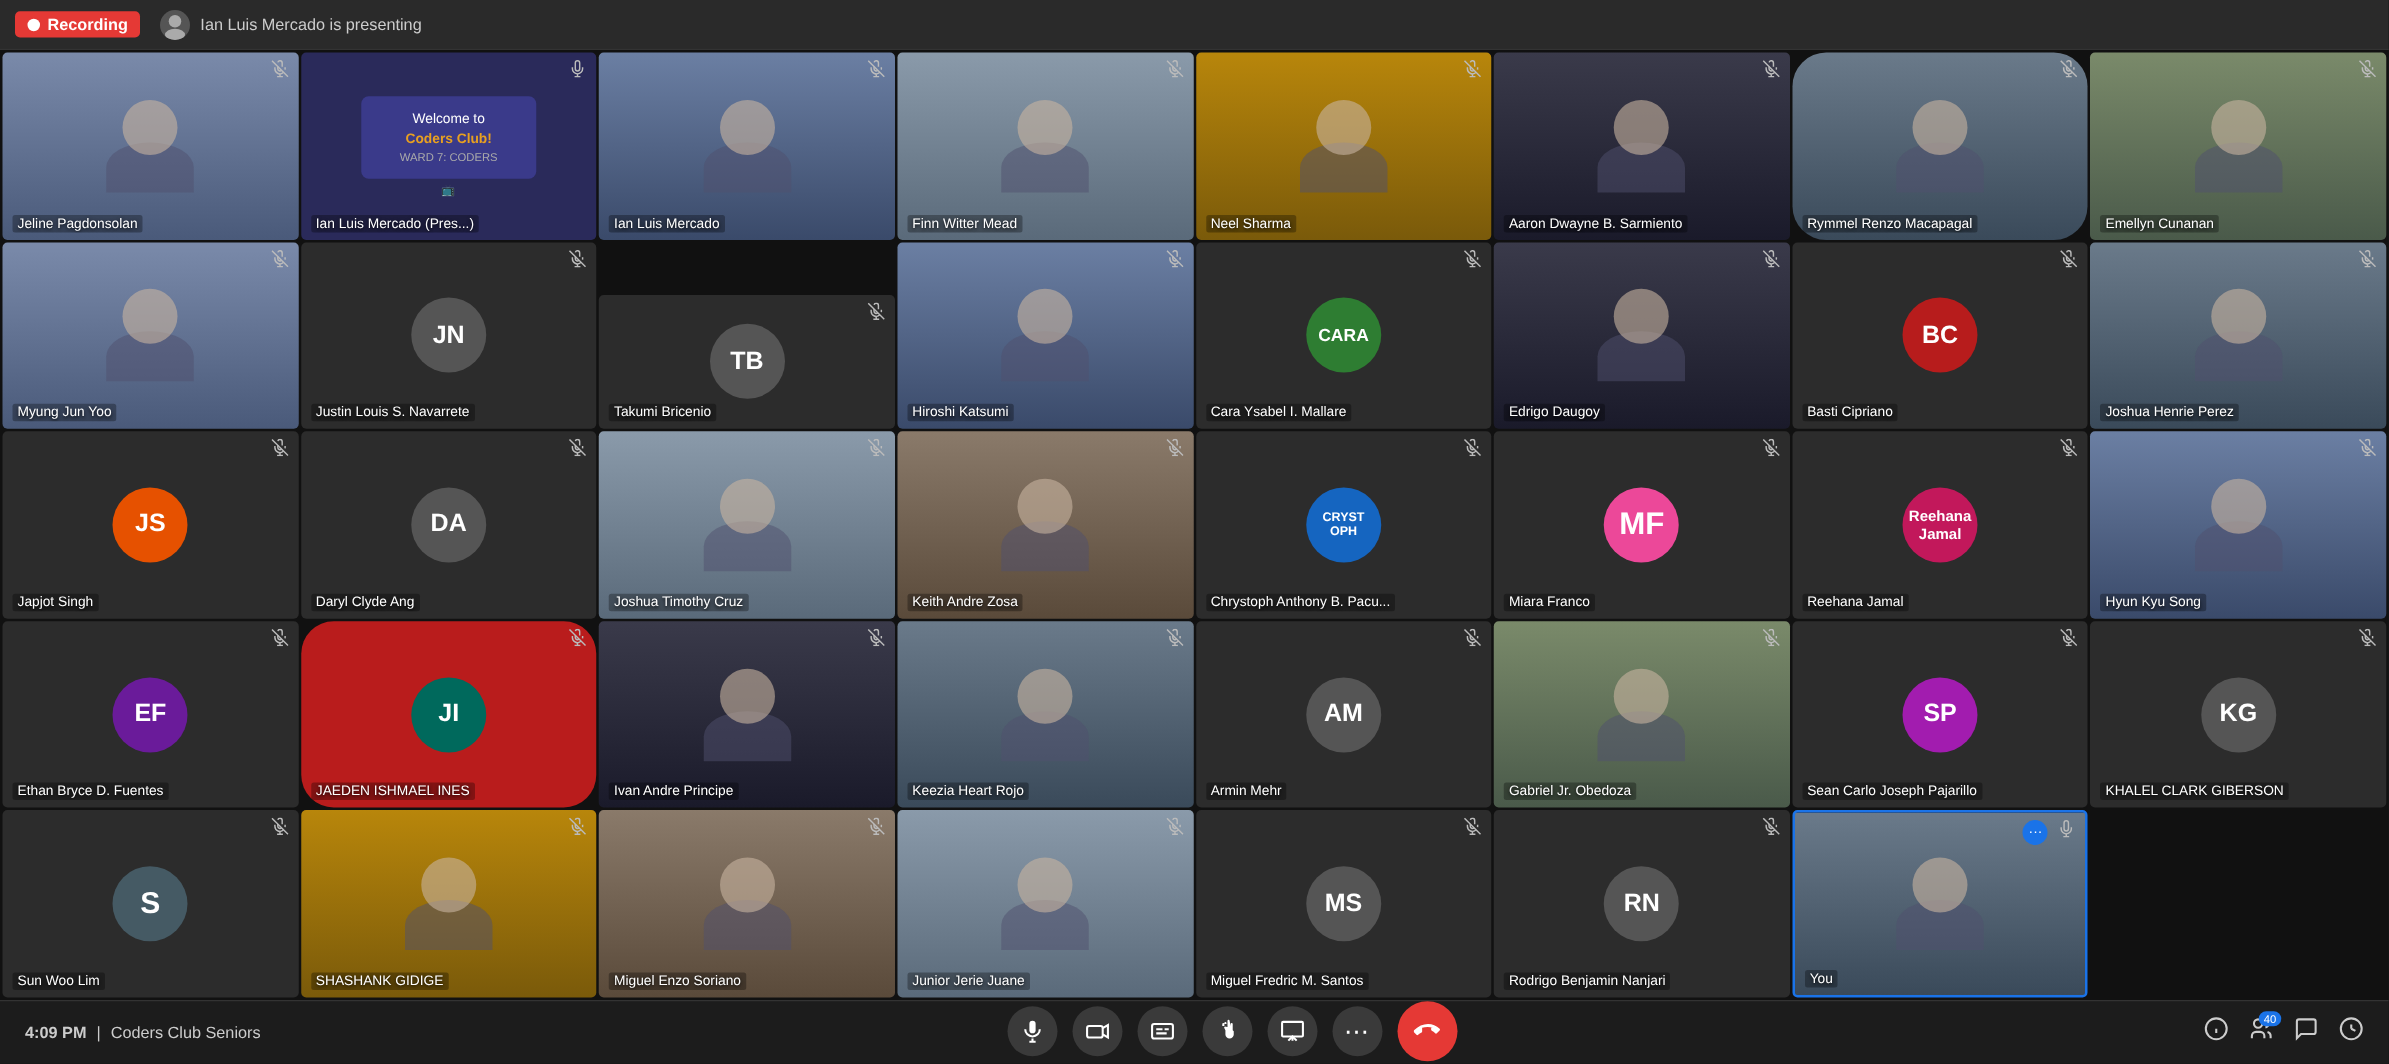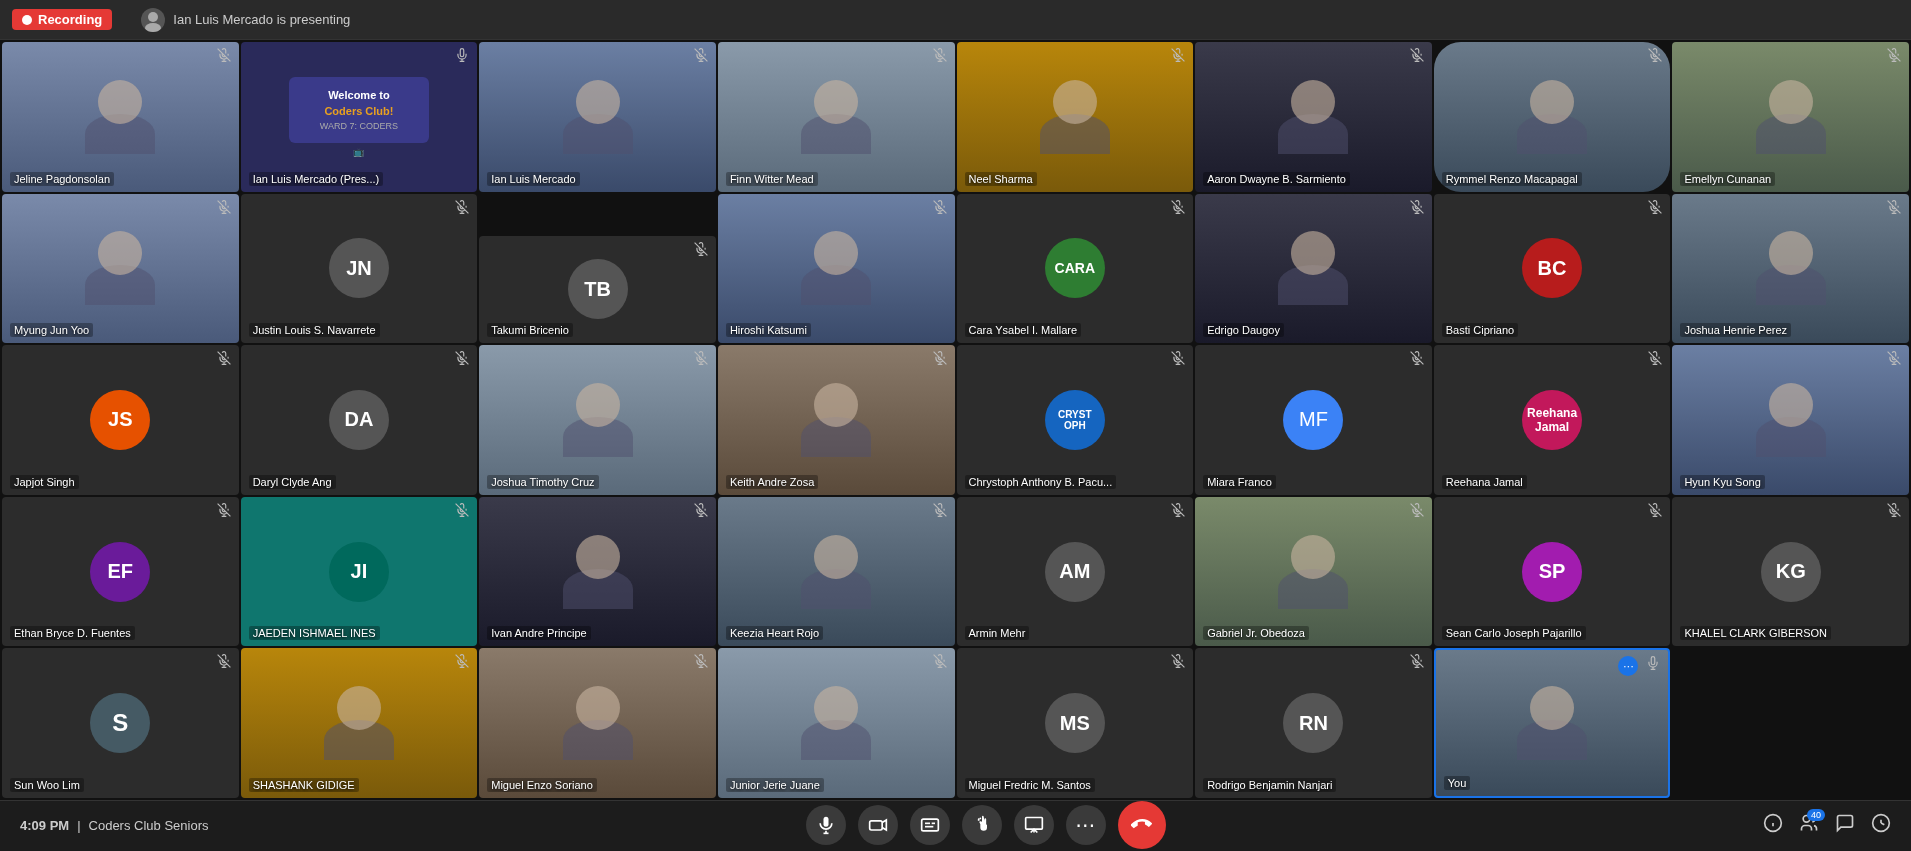--- a/index.html
+++ b/index.html
@@ -12,21 +12,21 @@
       color: #fff;
     }
 
     
     #top-bar {
       height: 40px;
       background: #2a2a2a;
       display: flex;
       align-items: center;
       padding: 0 12px;
-      gap: 29px;
+      gap: 16px;
       border-bottom: 1px solid #333;
     }
     .recording-badge {
       background: #e53935;
       color: #fff;
       font-size: 13px;
       font-weight: 600;
       border-radius: 4px;
       padding: 3px 10px;
       display: flex;
@@ -242,21 +242,21 @@
           <line x1="1" y1="1" x2="23" y2="23"></line>
           <path d="M9 9v3a3 3 0 005.12 2.12M15 9.34V4a3 3 0 00-5.94-.6"></path>
           <path d="M17 16.95A7 7 0 015 12v-2m14 0v2a7 7 0 01-.11 1.23M12 19v3M8 23h8"></path>
         </svg></div>
       <div class="tile-name">Jeline Pagdonsolan</div>
     </div>
     <div class="video-tile" style="background: rgb(42, 42, 90);">
       <div class="tile-bg">
         <div style="text-align:center;padding:8px;">
           <div style="background:#3a3a8a;border-radius:6px;padding:12px 8px;width:140px;">
-            <div style="font-size:11px;font-weight:bold;color:#fff;margin-bottom:4px;">Welcome to</div>
+            <div style="font-size:11px;font-weight:normal;color:#fff;margin-bottom:4px;">Welcome to</div>
             <div style="font-size:11px;font-weight:bold;color:#e8a020;">Coders Club!</div>
             <div style="font-size:9px;color:#aaa;margin-top:4px;">WARD 7: CODERS</div>
           </div>
           <div style="font-size:9px;color:#aaa;margin-top:4px;">📺</div>
         </div>
       </div>
       <div class="tile-mic"><svg width="14" height="14" viewBox="0 0 24 24" fill="none" stroke="#bbb" stroke-width="2">
           <path d="M12 1a3 3 0 00-3 3v8a3 3 0 006 0V4a3 3 0 00-3-3z"></path>
           <path d="M19 10v2a7 7 0 01-14 0v-2"></path>
           <line x1="12" y1="19" x2="12" y2="23"></line>
@@ -504,21 +504,21 @@
       </div>
       <div class="tile-mic muted"><svg width="14" height="14" viewBox="0 0 24 24" fill="none" stroke="#bbb" stroke-width="2">
           <line x1="1" y1="1" x2="23" y2="23"></line>
           <path d="M9 9v3a3 3 0 005.12 2.12M15 9.34V4a3 3 0 00-5.94-.6"></path>
           <path d="M17 16.95A7 7 0 015 12v-2m14 0v2a7 7 0 01-.11 1.23M12 19v3M8 23h8"></path>
         </svg></div>
       <div class="tile-name">Chrystoph Anthony B. Pacu...</div>
     </div>
     <div class="video-tile" style="background: rgb(44, 44, 44);">
       <div class="tile-bg">
-        <div style="width:60px;height:60px;border-radius:50%;background:#3b82f6;display:flex;align-items:center;justify-content:center;font-size:20px;font-weight:normal;color:#fff;">MF</div>
+        <div style="width:60px;height:60px;border-radius:50%;background:#ec4899;display:flex;align-items:center;justify-content:center;font-size:25px;font-weight:bold;color:#fff;">MF</div>
       </div>
       <div class="tile-mic muted"><svg width="14" height="14" viewBox="0 0 24 24" fill="none" stroke="#bbb" stroke-width="2">
           <line x1="1" y1="1" x2="23" y2="23"></line>
           <path d="M9 9v3a3 3 0 005.12 2.12M15 9.34V4a3 3 0 00-5.94-.6"></path>
           <path d="M17 16.95A7 7 0 015 12v-2m14 0v2a7 7 0 01-.11 1.23M12 19v3M8 23h8"></path>
         </svg></div>
       <div class="tile-name">Miara Franco</div>
     </div>
     <div class="video-tile" style="background: rgb(44, 44, 44);">
       <div class="tile-bg">
@@ -549,21 +549,21 @@
       <div class="tile-bg">
         <div style="width:60px;height:60px;border-radius:50%;background:#6a1b9a;display:flex;align-items:center;justify-content:center;font-size:20px;font-weight:bold;color:#fff;">EF</div>
       </div>
       <div class="tile-mic muted"><svg width="14" height="14" viewBox="0 0 24 24" fill="none" stroke="#bbb" stroke-width="2">
           <line x1="1" y1="1" x2="23" y2="23"></line>
           <path d="M9 9v3a3 3 0 005.12 2.12M15 9.34V4a3 3 0 00-5.94-.6"></path>
           <path d="M17 16.95A7 7 0 015 12v-2m14 0v2a7 7 0 01-.11 1.23M12 19v3M8 23h8"></path>
         </svg></div>
       <div class="tile-name">Ethan Bryce D. Fuentes</div>
     </div>
-    <div class="video-tile" style="background: #0f766e;">
+    <div class="video-tile" style="background: #b91c1c; border-radius: 26px;">
       <div class="tile-bg">
         <div style="width:60px;height:60px;border-radius:50%;background:#00695c;display:flex;align-items:center;justify-content:center;font-size:20px;font-weight:bold;color:#fff;">JI</div>
       </div>
       <div class="tile-mic muted"><svg width="14" height="14" viewBox="0 0 24 24" fill="none" stroke="#bbb" stroke-width="2">
           <line x1="1" y1="1" x2="23" y2="23"></line>
           <path d="M9 9v3a3 3 0 005.12 2.12M15 9.34V4a3 3 0 00-5.94-.6"></path>
           <path d="M17 16.95A7 7 0 015 12v-2m14 0v2a7 7 0 01-.11 1.23M12 19v3M8 23h8"></path>
         </svg></div>
       <div class="tile-name">JAEDEN ISHMAEL INES</div>
     </div>

